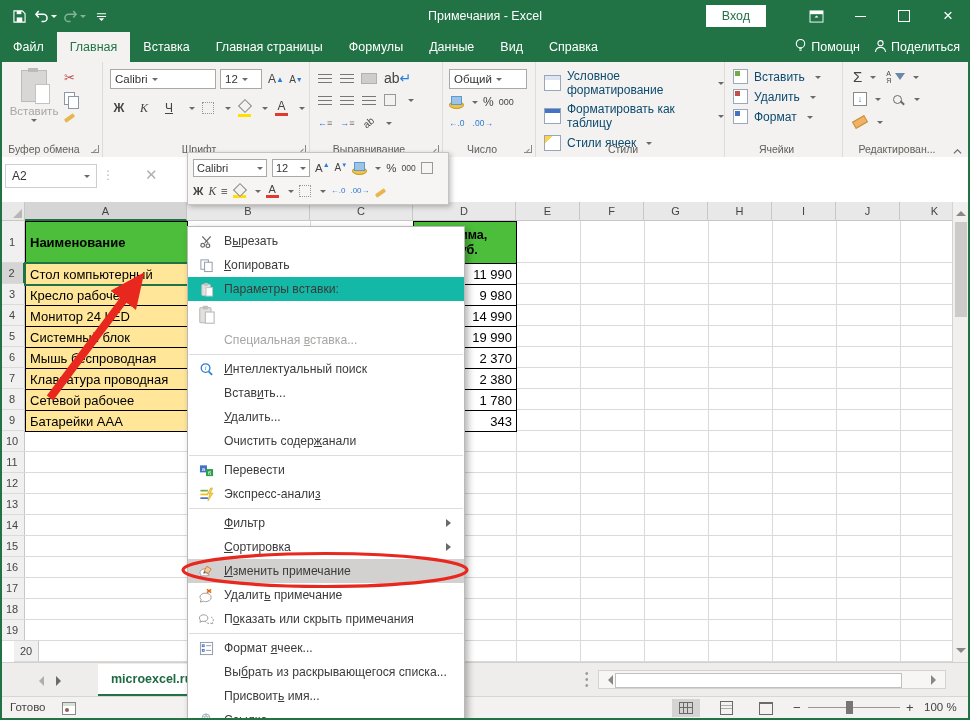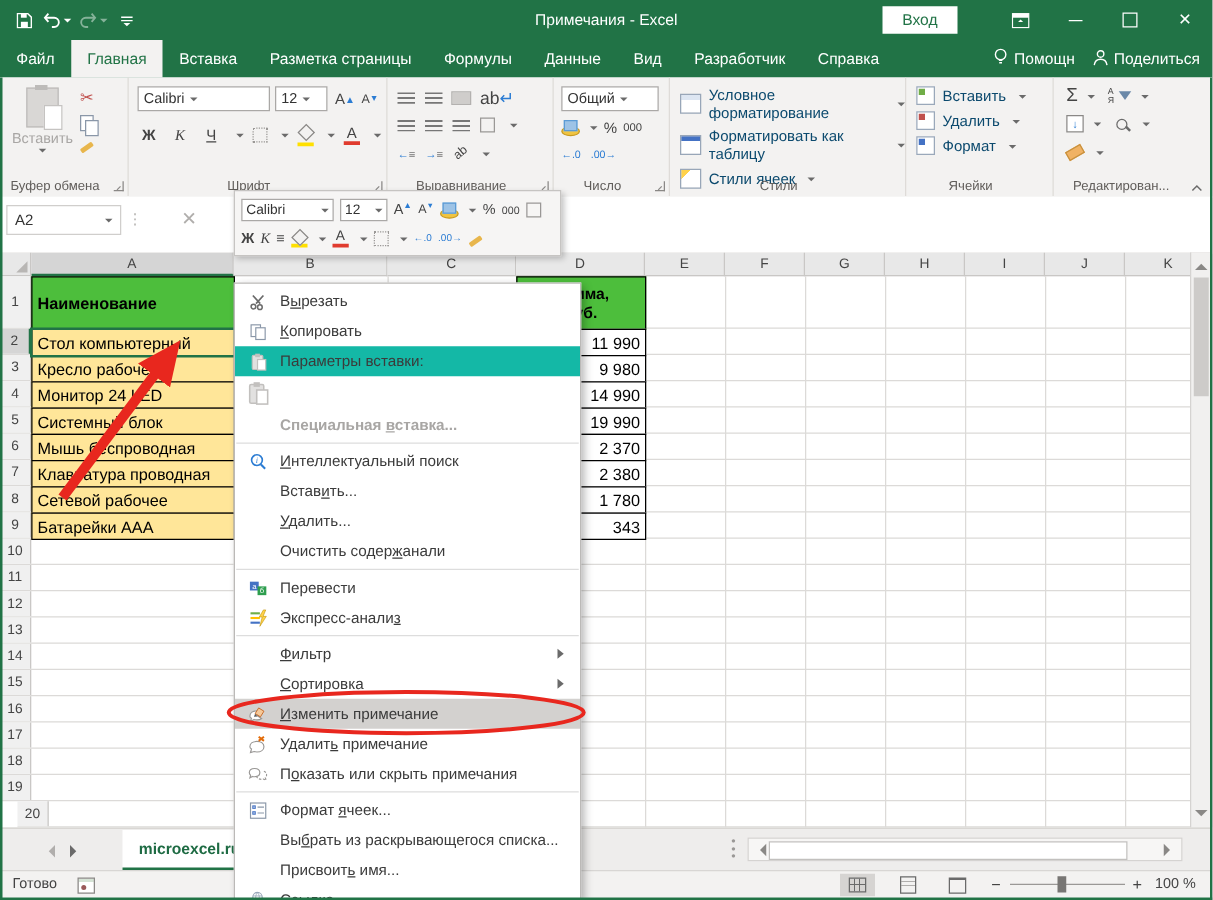--- a/index.html
+++ b/index.html
@@ -120,21 +120,21 @@
   .vbreak{width:12px;height:10px;border:1px solid #6a6a6a;border-top:2px solid #6a6a6a;}
   .zoomline{position:absolute;top:10px;height:1px;background:#9a9896;}
   .zoomhandle{position:absolute;top:4px;width:7px;height:13px;background:#787674;}
   .edge{position:absolute;background:#217346;z-index:90;}
   
   .ctxmenu{position:absolute;left:187px;top:226px;width:278px;height:494px;background:#fff;border:1px solid #bbb9b7;
            box-shadow:3px 3px 7px rgba(0,0,0,.3);z-index:50;box-sizing:border-box;padding-top:2px;overflow:hidden;}
   .mi{display:flex;align-items:center;height:24px;font-size:12.2px;color:#3b3b3b;white-space:nowrap;position:relative;}
   .mi .mi-ic{width:20px;margin-left:8px;flex:none;display:flex;align-items:center;justify-content:center;}
   .mi .mi-label{margin-left:8px;}
-  .mi.disabled{color:#a8a6a4;font-weight:bold;}
+  .mi.disabled{color:#a8a6a4;}
   .mi.band{background:#14b8a6;}
   .mi.hl{background:#d3d1cf;}
   .mi.pasterow{height:27px;}
   .mi-sub{position:absolute;right:9px;width:0;height:0;border:4px solid transparent;border-left:5px solid #6a6a6a;}
   .msep{height:1px;background:#ddd;margin:2px 1px;}
   .overlay{position:absolute;left:0;top:0;width:970px;height:720px;pointer-events:none;z-index:100;}
 </style>
 </head>
 <body>
 
@@ -189,25 +189,24 @@
         </span>
       <span class="caption-btn" style="font-size:17px;">×</span>
     </div>
   </div>
 
   <div class="tabbar">
     <div id="tabs" style="display:flex;align-items:stretch;">
         <div class="rtab">Файл</div>
         <div class="rtab active">Главная</div>
         <div class="rtab">Вставка</div>
-        <div class="rtab">Разметка страницы</div>
+        <div class="rtab">Главная страницы</div>
         <div class="rtab">Формулы</div>
         <div class="rtab">Данные</div>
         <div class="rtab">Вид</div>
-        <div class="rtab">Разработчик</div>
         <div class="rtab">Справка</div>
       </div>
     <div class="tab-right">
       <span>
         <svg width="13" height="15" viewBox="0 0 14 16">
             <circle cx="7" cy="6" r="4.5" fill="none" stroke="#fff" stroke-width="1.2"></circle>
             <path d="M5.5 11h3M5.8 13h2.4" stroke="#fff" stroke-width="1.2"></path>
           </svg>
       </span>
       <span class="lbl">Помощн</span>

